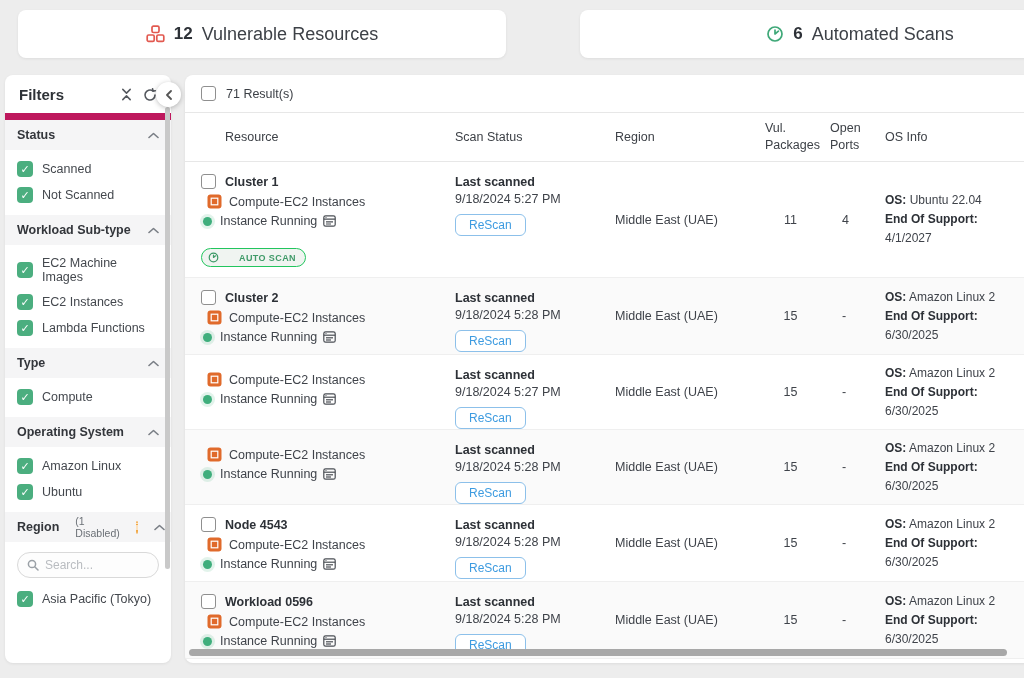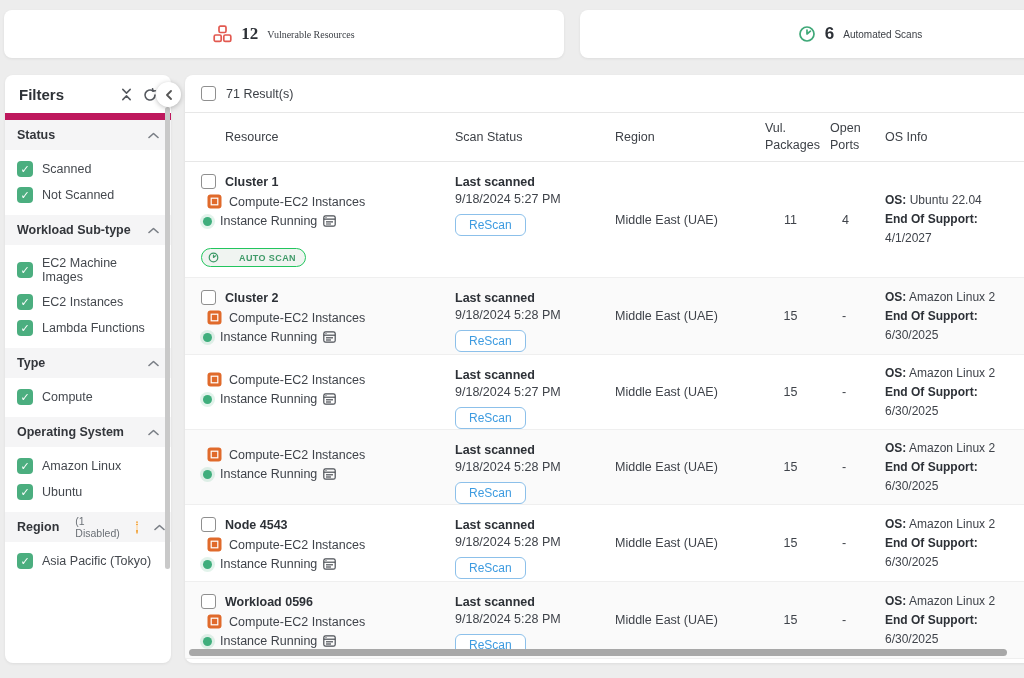--- a/index.html
+++ b/index.html
@@ -9,24 +9,24 @@
     background:#ededed;
     position:relative;
     color:#2d3137;
   }
   .card {
     position:absolute; background:#fff; border-radius:8px;
     box-shadow:0 1px 3px rgba(0,0,0,.07);
   }
   
   .summary { height:48px; top:10px; display:flex; align-items:center; justify-content:center; gap:9px; }
-  #card-vuln { left:4px; width:560px;font-family:Liberation Serif, serif; }
+  #card-vuln { left:18px; width:488px; }
   #card-auto { left:580px; width:560px; }
   .summary .count { font-size:17px; font-weight:bold; color:#2d3137; }
-  .summary .slabel { font-size:10px; color:#3d4147; }
+  .summary .slabel { font-size:18px; color:#3d4147; }
   
   #sidebar { left:5px; top:75px; width:166px; height:588px; overflow:visible; }
   .sb-header { display:flex; align-items:center; padding:11px 14px 10px 14px; border-bottom:7px solid #be185d; }
   .sb-title { font-size:15px; font-weight:bold; color:#2e3237; }
   .sb-hicons { margin-left:auto; display:flex; gap:10px; align-items:center; }
   .icon-btn { cursor:pointer; display:flex; align-items:center; }
   .collapse-circle {
     position:absolute; right:-10px; top:7px; width:25px; height:25px; border-radius:50%;
     background:#fff; box-shadow:0 1px 5px rgba(0,0,0,.25); display:flex; align-items:center; justify-content:center;
     z-index:6;
@@ -231,20 +231,29 @@
   <div class="sb-strip">
     <span class="slab">Region</span>
     <span class="sb-note">(1 Disabled)</span>
     <span class="info-dot">i</span>
     <span class="chev">
       <svg width="11" height="7" viewBox="0 0 11 7" fill="none" stroke="#7a7f86" stroke-width="1.6" stroke-linecap="round" stroke-linejoin="round">
           <polyline points="1,5.5 5.5,1.5 10,5.5"></polyline>
         </svg>
     </span>
   </div>
+  <div class="search-box">
+    <span>
+      <svg width="12" height="12" viewBox="0 0 12 12" fill="none" stroke="#9aa0a6" stroke-width="1.5" stroke-linecap="round">
+        <circle cx="5" cy="5" r="3.6"></circle>
+          <line x1="8" y1="8" x2="11" y2="11"></line>
+      </svg>
+    </span>
+    <input type="text" placeholder="Search..." style="">
+  </div>
   <div class="sb-items">
     <div class="chk-row">
       <span class="chk">✓</span>
       <span class="chk-label">Asia Pacific (Tokyo)</span>
     </div>
   </div>
 
   <div class="sb-scrollbar"></div>
 </div>
 

